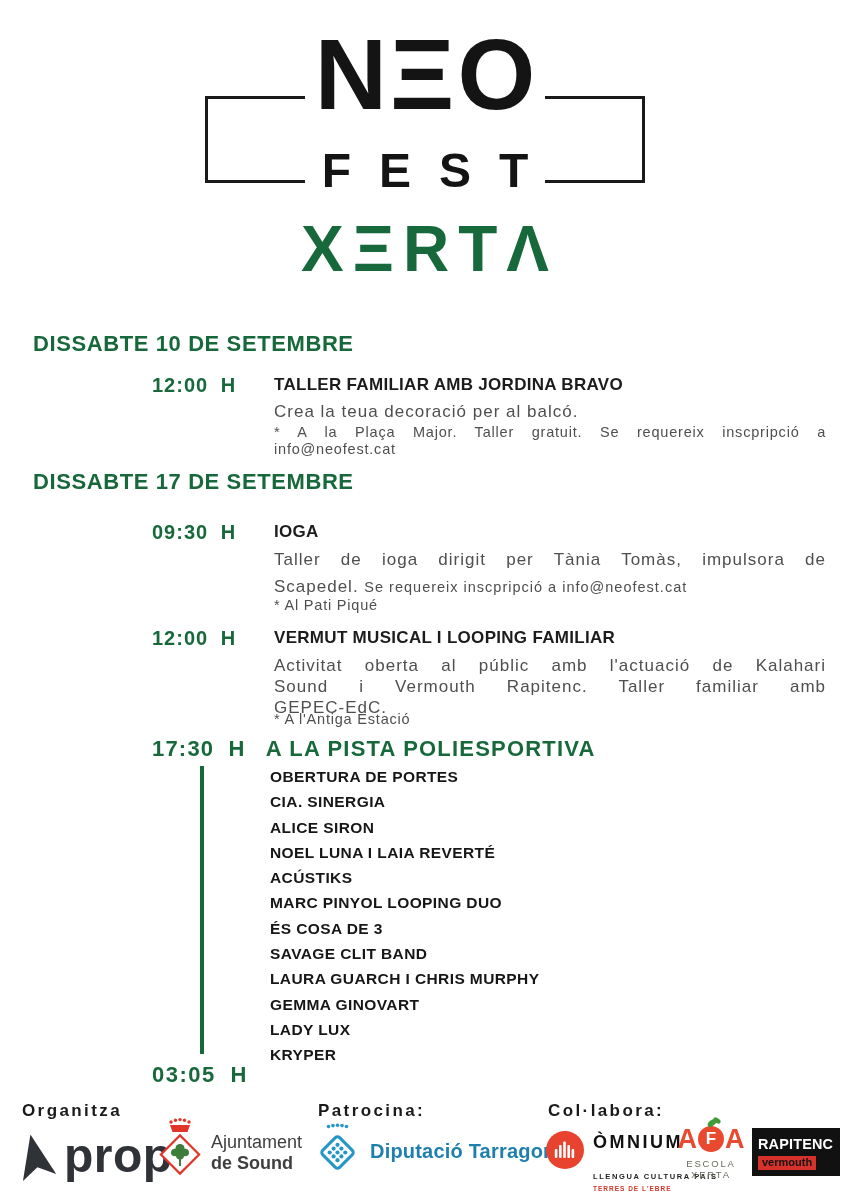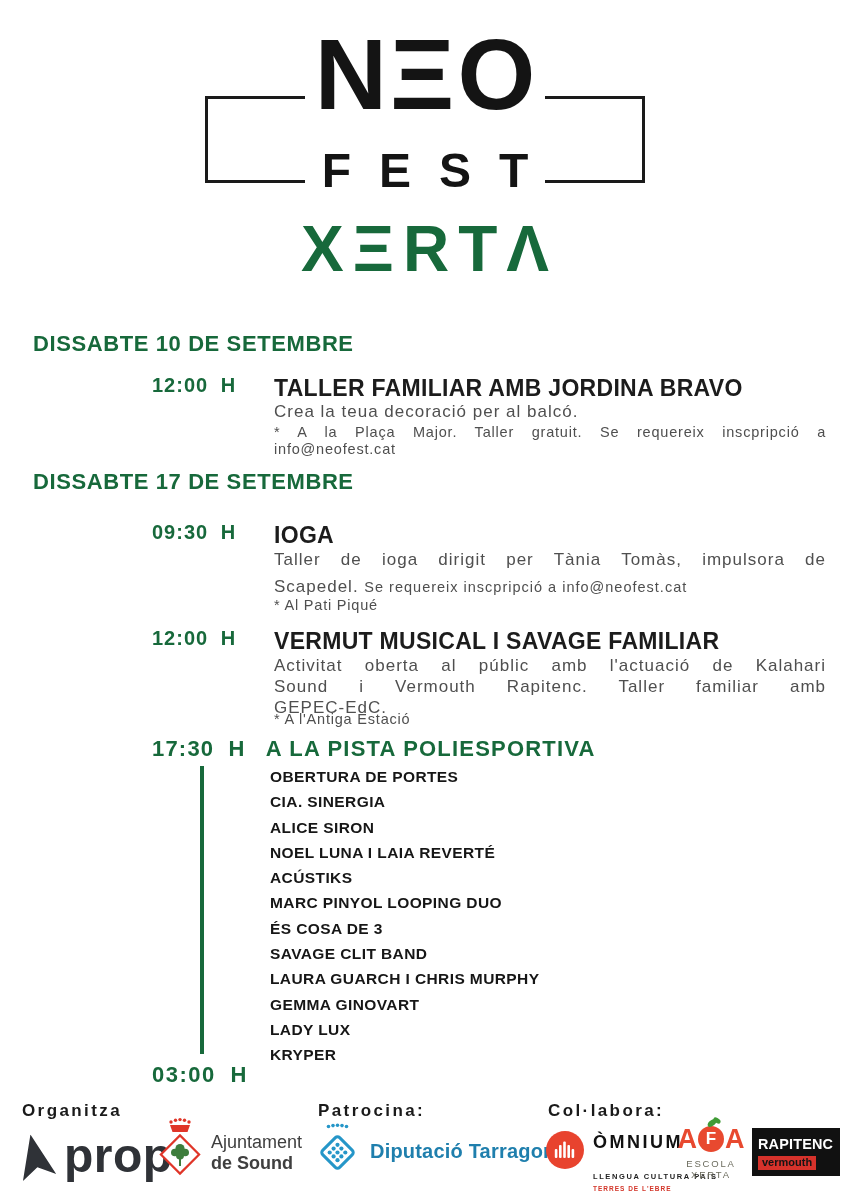--- a/index.html
+++ b/index.html
@@ -19,21 +19,21 @@
         font-weight:700;color:#141414;letter-spacing:28px;padding-left:28px;}
   .xerta{position:absolute;top:216px;left:0;right:0;text-align:center;font-size:64px;line-height:66px;
          font-weight:700;color:var(--green);letter-spacing:9px;padding-left:9px;}
   .bracket{position:absolute;top:96px;width:100px;height:87px;}
   .bracket-left{left:205px;border-left:3px solid #1A1A1A;border-top:3px solid #1A1A1A;border-bottom:3px solid #1A1A1A;}
   .bracket-right{left:545px;border-right:3px solid #1A1A1A;border-top:3px solid #1A1A1A;border-bottom:3px solid #1A1A1A;}
 
   
   .day{position:absolute;left:33px;font-size:22px;font-weight:700;letter-spacing:0.6px;color:var(--green);}
   .time{position:absolute;left:152px;font-size:20px;font-weight:700;letter-spacing:1px;word-spacing:6px;color:var(--green);}
-  .etitle{position:absolute;left:274px;font-size:23px;font-weight:700;letter-spacing:0.3px;color:#1C1C1C;}
+  .etitle{position:absolute;left:274px;font-size:17px;font-weight:700;letter-spacing:0.3px;color:#1C1C1C;}
   .desc{position:absolute;left:274px;width:552px;font-size:17px;line-height:21px;letter-spacing:1px;color:var(--body);}
   .note{position:absolute;left:274px;width:552px;font-size:14.5px;line-height:17px;letter-spacing:0.8px;color:var(--body);}
   .just{text-align:justify;text-align-last:justify;}
   .small{font-size:14.5px;}
 
   .stage-head{position:absolute;left:152px;top:736px;display:flex;gap:20px;font-size:22px;font-weight:700;
               letter-spacing:1.2px;color:var(--green);}
   .stage-head .t{word-spacing:7px;}
   .timeline{position:absolute;left:200px;top:766px;width:4px;height:288px;background:var(--green);}
   .lineup{position:absolute;left:270px;top:764px;}
@@ -100,21 +100,21 @@
 
   <h2 class="day" style="top:469px">DISSABTE 17 DE SETEMBRE</h2>
 
   <div class="time" style="top:521px">09:30 H</div>
   <h3 class="etitle" style="top:522px">IOGA</h3>
   <p class="desc just" style="top:549px">Taller de ioga dirigit per Tània Tomàs, impulsora de</p>
   <p class="desc" style="top:576px"><span>Scapedel. </span><span class="small">Se requereix inscpripció a info@neofest.cat</span></p>
   <div class="note" style="top:597px">* Al Pati Piqué</div>
 
   <div class="time" style="top:627px">12:00 H</div>
-  <h3 class="etitle" style="top:628px">VERMUT MUSICAL I SAVAGE FAMILIAR</h3>
+  <h3 class="etitle" style="top:628px">VERMUT MUSICAL I LOOPING FAMILIAR</h3>
   <div class="desc" style="top:655px">
     <div class="just">Activitat oberta al públic amb l'actuació de Kalahari</div>
     <div class="just">Sound i Vermouth Rapitenc. Taller familiar amb</div>
     <div>GEPEC-EdC.</div>
   </div>
   <div class="note" style="top:711px">* A l'Antiga Estació</div>
 
   <div class="stage-head">
     <span class="t">17:30 H</span>
     <span>A LA PISTA POLIESPORTIVA</span>
@@ -127,21 +127,21 @@
     <div>NOEL LUNA I LAIA REVERTÉ</div>
     <div>ACÚSTIKS</div>
     <div>MARC PINYOL LOOPING DUO</div>
     <div>ÉS COSA DE 3</div>
     <div>SAVAGE CLIT BAND</div>
     <div>LAURA GUARCH I CHRIS MURPHY</div>
     <div>GEMMA GINOVART</div>
     <div>LADY LUX</div>
     <div>KRYPER</div>
   </div>
-  <div class="endtime">03:00 H</div>
+  <div class="endtime">03:05 H</div>
 
   <div class="flabel lbl-org">Organitza</div>
   <div class="flabel lbl-pat">Patrocina:</div>
   <div class="flabel lbl-col">Col·labora:</div>
 
   <div class="aprop">
     <div class="aprop-arrow"></div>
     <div class="aprop-text">prop</div>
   </div>
 

